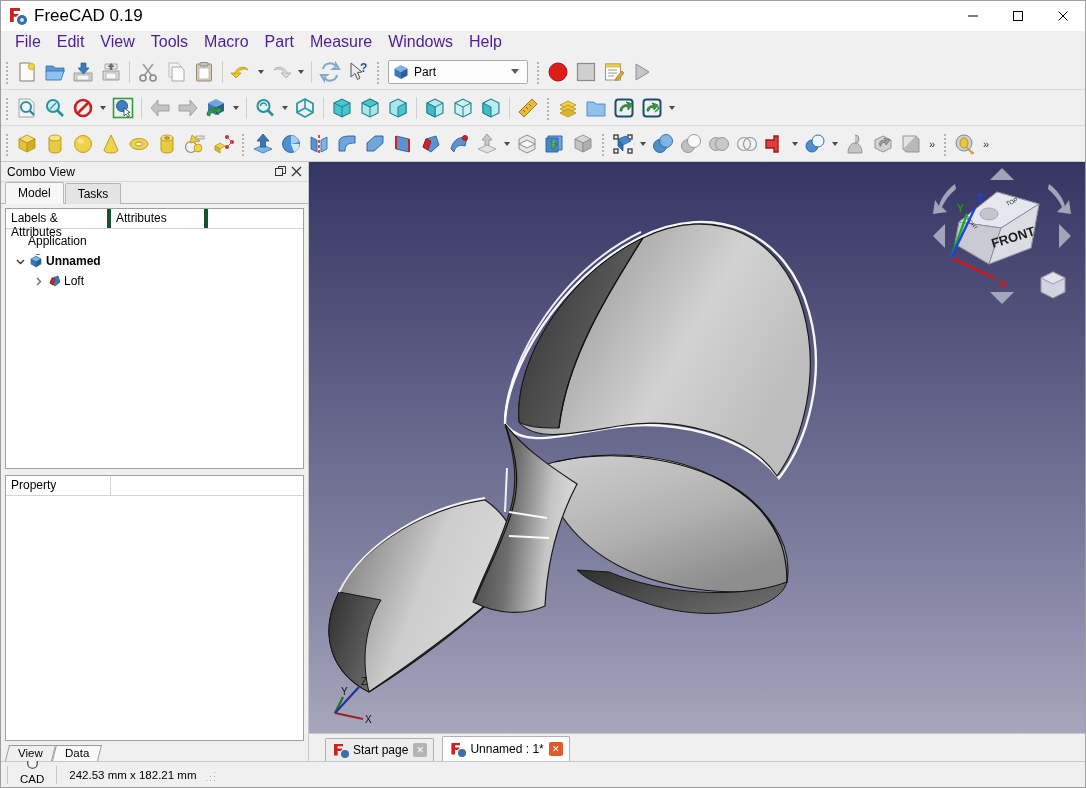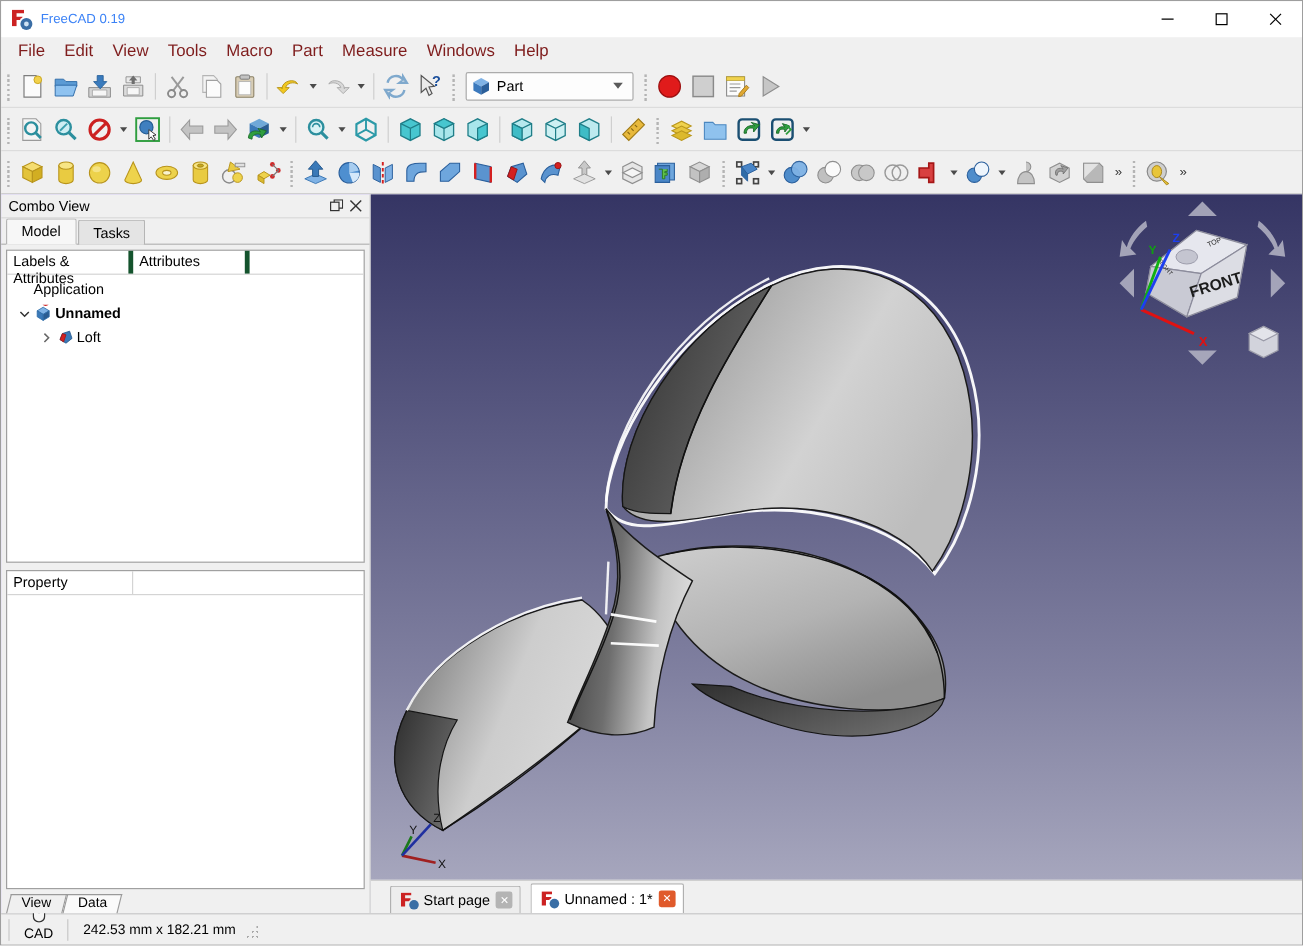--- a/index.html
+++ b/index.html
@@ -37,35 +37,35 @@
   }
   .titlebar .appicon .gear {
     position: absolute; right: -1px; bottom: -1px; width: 10px; height: 10px;
     border-radius: 50%; background: #3a6ea5;
     box-shadow: 0 0 0 1.5px #ffffff;
   }
   .titlebar .appicon .gear:after {
     content:""; position:absolute; left:3px; top:3px; width:4px; height:4px;
     border-radius:50%; background:#cfe2f3;
   }
-  .titlebar .title { font-size: 11px; color: #3b82f6; }
+  .titlebar .title { font-size: 17px; color: #000000; }
   .winbtns { position: absolute; right: 0; top: 0; height: 30px; display: flex; }
   .winbtn {
     width: 45px; height: 30px; display: flex; align-items: center; justify-content: center;
     font-size: 13px; color: #000; line-height: 1;
   }
   .winbtn svg { display:block; }
 
   
   .menubar {
     height: 22px; min-height: 22px; display: flex; align-items: center;
     background: #f0f0f0; padding-left: 6px;
   }
   .menuitem {
-    padding: 3px 8px 4px 8px; font-size: 14px; color: #7f1d1d; line-height: 1; text-align: center;
+    padding: 3px 8px 4px 8px; font-size: 16px; color: #4c1d95; line-height: 1; text-align: center;
   }
 
   
   .toolbars { background: #f0f0f0; padding-top: 1px; }
   .tbrow {
     display: flex; align-items: center; height: 36px;
     border-bottom: 1px solid #dcdcdc;
   }
   .tbrow:last-child { border-bottom: 1px solid #c8c8c8; }
   .grip {
@@ -97,21 +97,21 @@
   .wbcombo .chev {
     width: 0; height: 0; border-left: 4px solid transparent; border-right: 4px solid transparent;
     border-top: 5px solid #5a5a5a; margin-right: 4px;
   }
   .tboverflow {
     width: 14px; height: 30px; display:flex; align-items:center; justify-content:center;
     font-size: 11px; color: #333; flex: none;
   }
 
   
-  .body { flex: 1; display: flex; min-height: 0; background: #c4b5fd; }
+  .body { flex: 1; display: flex; min-height: 0; background: #ef4444; }
 
   
   .combo {
     width: 308px; flex: none; display: flex; flex-direction: column;
     background: #f0f0f0; border-right: 1px solid #c8c8c8;
   }
   .combo-title {
     height: 20px; display: flex; align-items: center; padding: 0 4px 0 6px;
     font-size: 12px; color: #000; border-bottom: 1px solid #dadada;
   }

